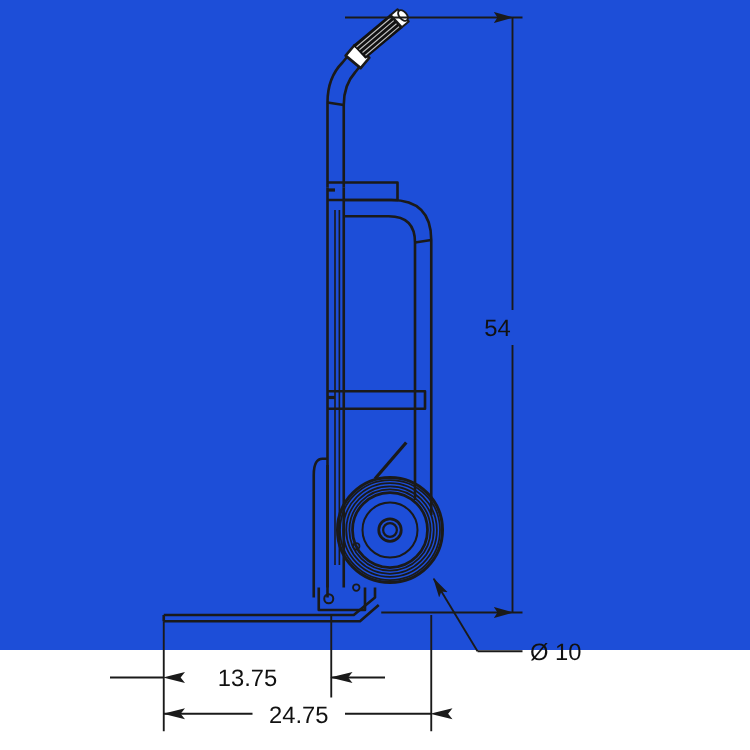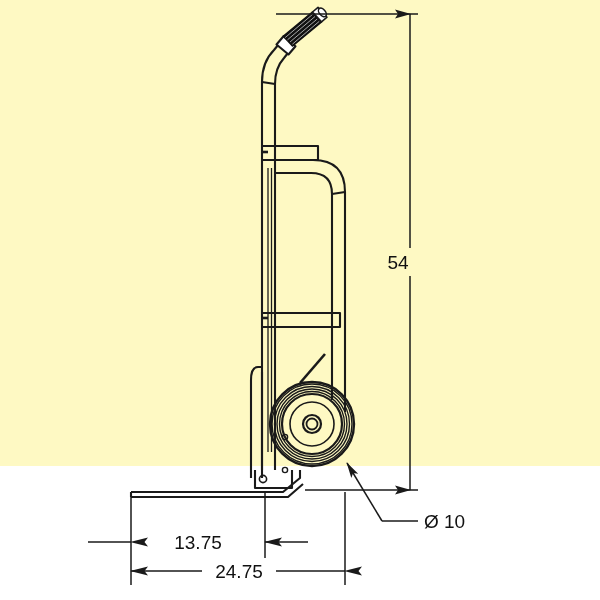--- a/index.html
+++ b/index.html
@@ -9,22 +9,22 @@
   }
   body {
     width: 600px;
     height: 600px;
     font-family: "Liberation Sans", sans-serif;
     overflow: hidden;
   }
   #drawing-root {
     position: relative;
     width: 600px;
-    height: 466px;
-    background: #fef9c3;
+    height: 520px;
+    background: #1d4ed8;
   }
   #drawing-svg {
     display: block;
     width: 600px;
     height: 600px;
   }
   .dim-text {
     font-family: "Liberation Sans", sans-serif;
     font-size: 19px;
     fill: #111111;

